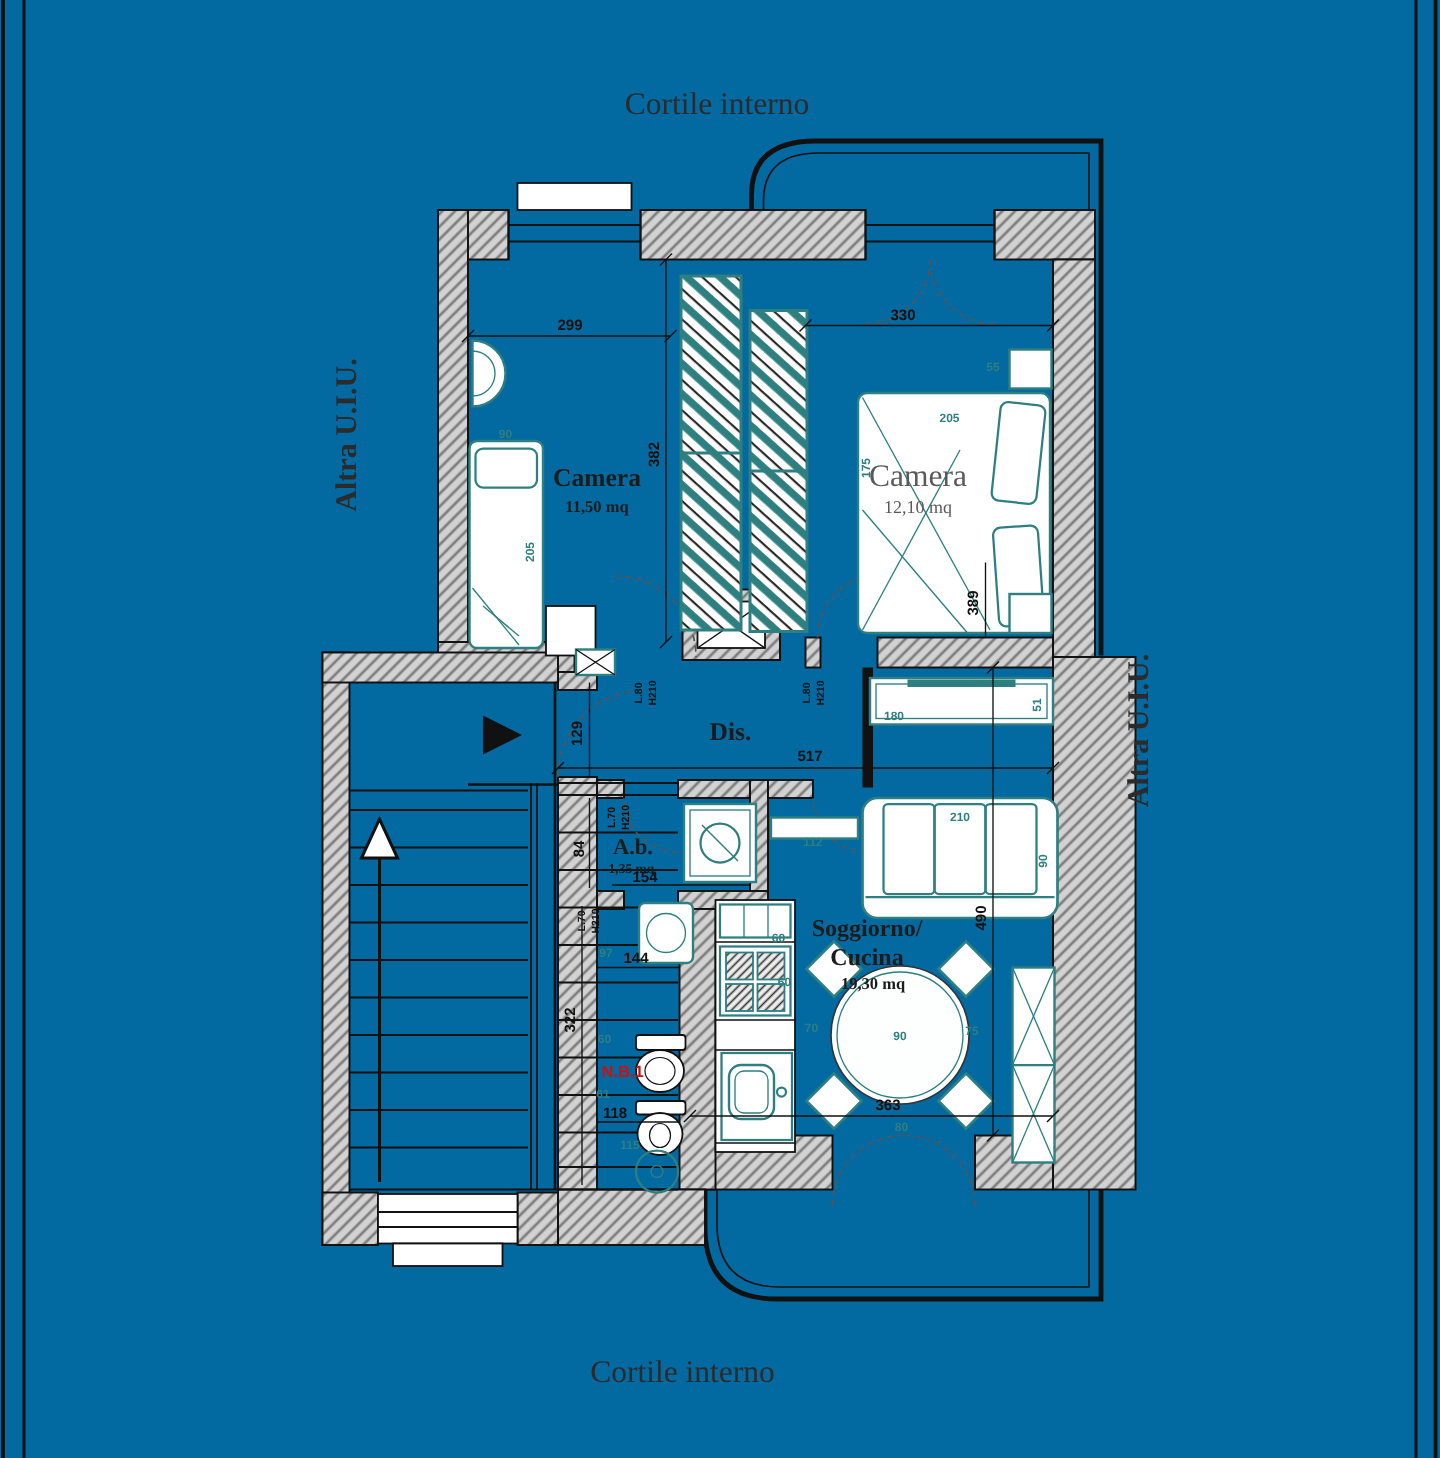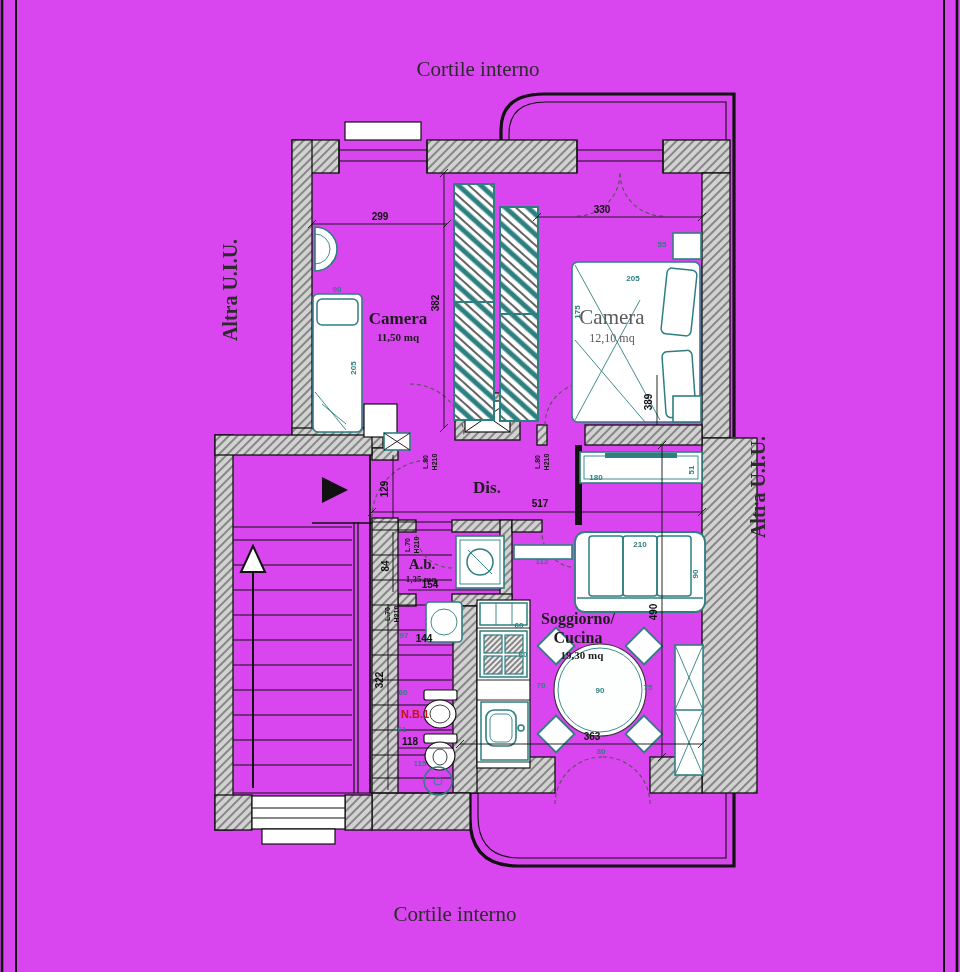--- a/index.html
+++ b/index.html
@@ -1,16 +1,16 @@
 <!DOCTYPE html>
 <html><head>
 <meta charset="utf-8">
 <style>
   html,body{margin:0;padding:0;background:#fff;}
-  .sheet{position:relative;width:960px;height:972px;background:#d946ef;overflow:hidden;
+  .sheet{position:relative;width:960px;height:972px;background:#0369a1;overflow:hidden;
          font-family:"Liberation Serif",serif;}
   svg{position:absolute;left:0;top:0;}
   .wall{fill:url(#wallHatch);stroke:#111;stroke-width:1.3;}
   .solidwall{fill:#111;stroke:none;}
   .thin{stroke:#111;stroke-width:1.2;fill:none;}
   .thick{stroke:#111;stroke-width:3.2;fill:none;}
   .railthin{stroke:#111;stroke-width:1.1;fill:none;}
   .teal{stroke:#2e7f80;stroke-width:1.5;fill:none;}
   .tealf{stroke:#2e7f80;stroke-width:1.6;fill:#ffffff;}
   .tealthin{stroke:#2e7f80;stroke-width:0.9;fill:none;}

